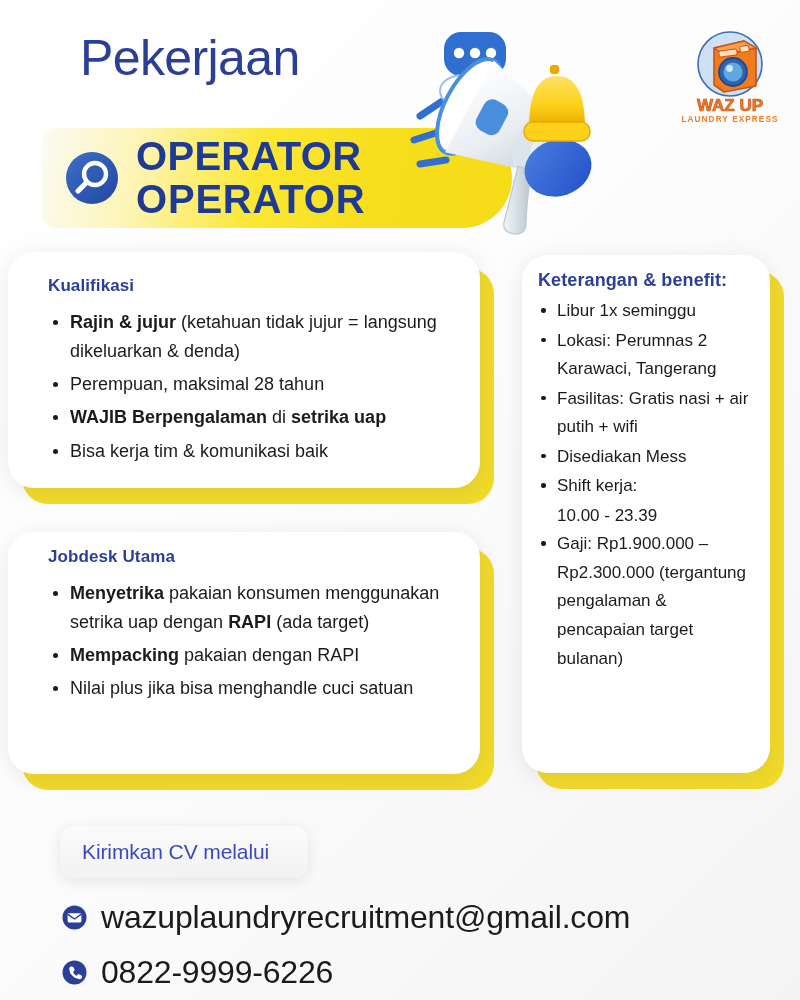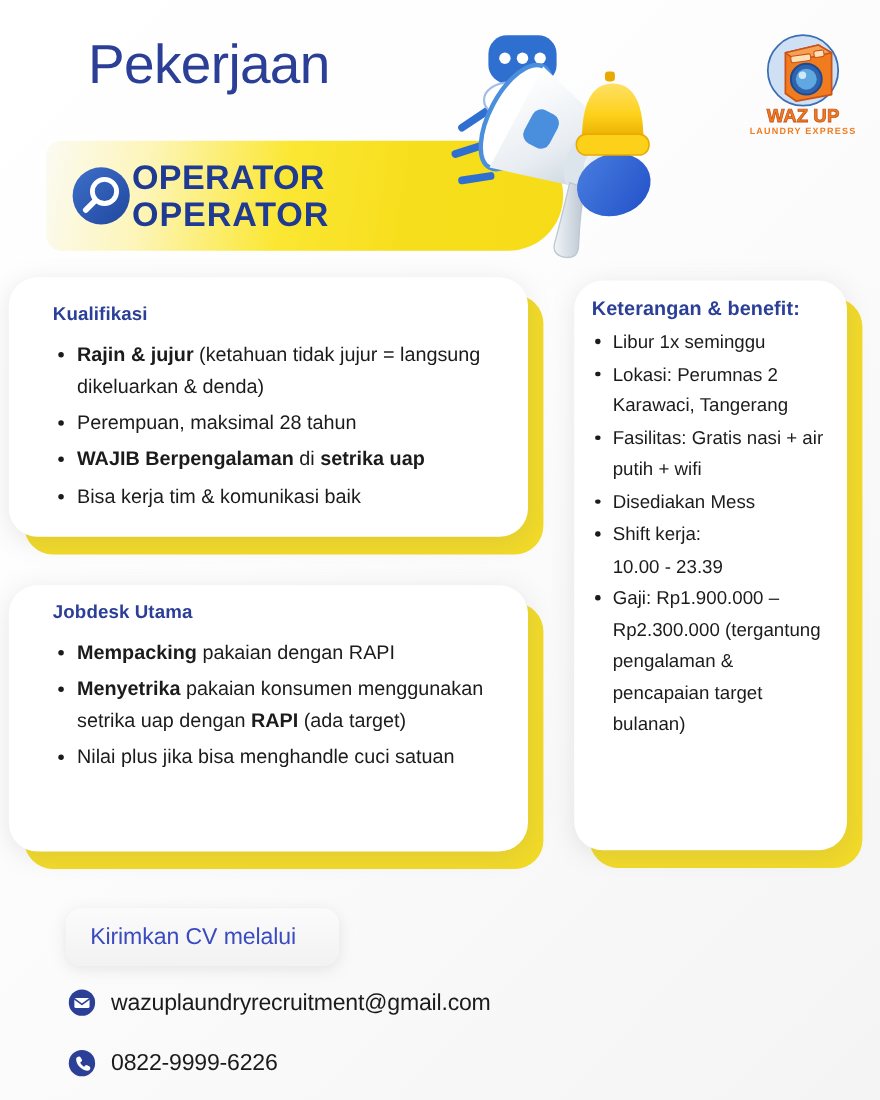--- a/index.html
+++ b/index.html
@@ -83,23 +83,24 @@
     align-items: center;
     z-index: 5;
   }
   .banner-icon {
     width: 56px;
     height: 56px;
     margin-left: 22px;
     flex: 0 0 auto;
   }
   .banner-titles {
+    margin-left: 16px;
     color: #1f3a93;
     font-weight: bold;
-    font-size: 31px;
+    font-size: 40px;
     line-height: 1.08;
     letter-spacing: 0.3px;
   }
   .banner-line2 { letter-spacing: 0.8px; }
 
   
   .card {
     position: absolute;
     background: #ffffff;
     border-radius: 26px;
@@ -215,21 +216,21 @@
   }
   #contact-email { top: 899px; }
   #contact-phone { top: 954px; justify-content: center; }
   .contact-icon {
     width: 25px;
     height: 25px;
     flex: 0 0 auto;
   }
   .contact-text {
     margin-left: 14px;
-    font-size: 21px;
+    font-size: 32px;
     color: #1b1b1b;
     letter-spacing: -0.2px;
   }
 </style>
 </head>
 <body>
 
 <div class="poster">
 
   <div class="header">
@@ -360,24 +361,24 @@
       <li>
         <span>Bisa kerja tim &amp; komunikasi baik</span>
       </li>
     </ul>
   </div>
 
   <div class="card-body" id="body-jobdesk">
     <div class="section-title">Jobdesk Utama</div>
     <ul class="bullets">
       <li>
+        <b>Menyetrika</b><span> pakaian konsumen menggunakan setrika uap dengan </span><b>RAPI</b><span> (ada target)</span>
+      </li>
+      <li>
         <b>Mempacking</b><span> pakaian dengan RAPI</span>
-      </li>
-      <li>
-        <b>Menyetrika</b><span> pakaian konsumen menggunakan setrika uap dengan </span><b>RAPI</b><span> (ada target)</span>
       </li>
       <li>
         <span>Nilai plus jika bisa menghandle cuci satuan</span>
       </li>
     </ul>
   </div>
 
   <div class="card-body" id="body-benefit">
     <div class="section-title benefit-title">Keterangan &amp; benefit:</div>
     <ul class="bullets tight">

